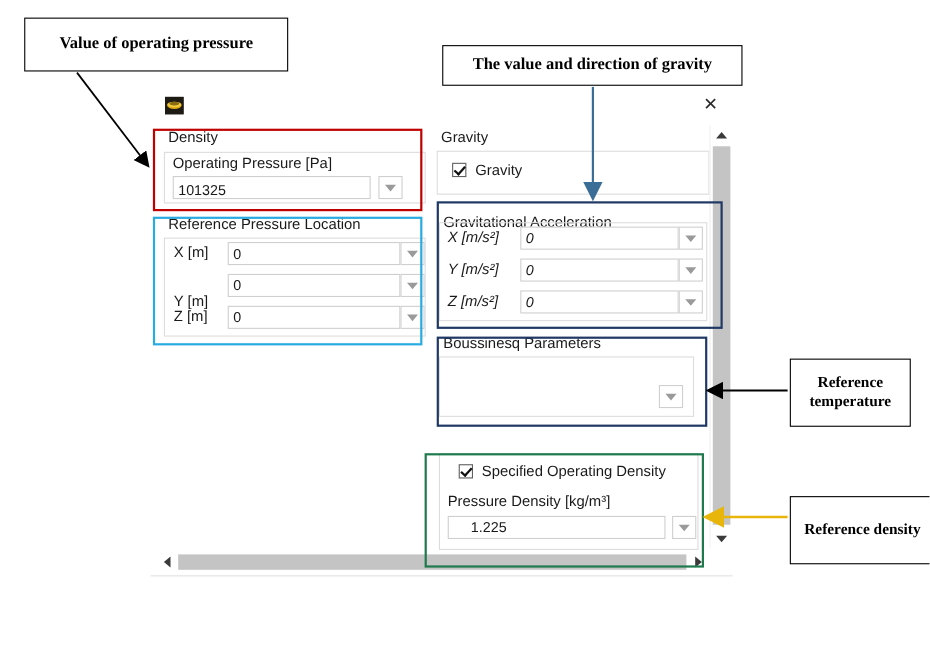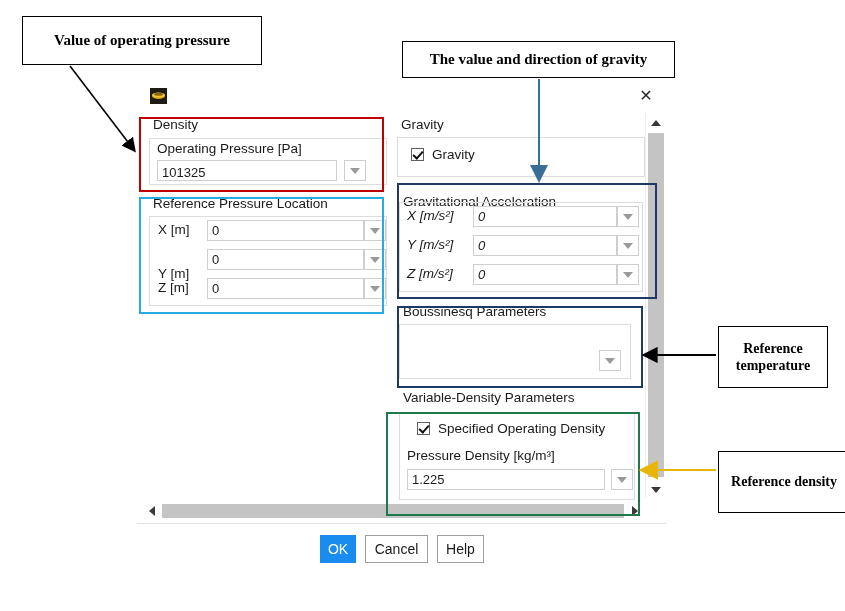--- a/index.html
+++ b/index.html
@@ -316,29 +316,28 @@
           <div class="group-title" style="left:4px;top:0px;">Boussinesq Parameters</div>
           <div class="group-body" style="top:20px;">
             <div style="position:absolute;left:2px;top:0;width:232px;height:55px;border:1px solid #dcdcdc;box-sizing:border-box;"></div>
             <div class="spin" style="left:202px;top:26px;">
               <span class="caret-dn"></span>
             </div>
           </div>
         </div>
 
         <div class="group" style="left:2px;top:278px;width:240px;height:110px;border:none;">
-          <div class="group-title" style="left:4px;top:0px;">Variable-Density Parameters</div>
           <div class="group-body" style="top:22px;">
             <div style="position:absolute;left:2px;top:0;width:236px;height:88px;border:1px solid #dcdcdc;box-sizing:border-box;"></div>
             <div class="chk-row" style="left:20px;top:9px;justify-content:center;">
               <span class="chk checked"></span>
               <span class="chk-lbl">Specified Operating Density</span>
             </div>
             <div class="field-label" style="position:absolute;left:10px;top:36px;">Pressure Density [kg/m³]</div>
-            <div class="txtbox" style="left:10px;top:57px;width:198px;">
+            <div class="txtbox" style="left:10px;top:57px;width:198px;padding-left:16px;">
               <span>1.225</span>
             </div>
             <div class="spin" style="left:214px;top:57px;">
               <span class="caret-dn"></span>
             </div>
           </div>
         </div>
 
       </div>
     </div>
@@ -358,25 +357,20 @@
           <span class="tri-lt"></span>
         </div>
       <div class="hthumb"></div>
       <div class="arrow-rt">
           <span class="tri-rt"></span>
         </div>
     </div>
 
     <div class="dlg-divider"></div>
 
-    <div class="btnbar">
-      <div class="btn" id="btn-ok">OK</div>
-      <div class="btn" id="btn-cancel">Cancel</div>
-      <div class="btn" id="btn-help">Help</div>
-    </div>
 
   </div>
 
   <div class="hl" id="hl-pressure"></div>
   <div class="hl" id="hl-refloc"></div>
   <div class="hl" id="hl-gravacc"></div>
   <div class="hl" id="hl-bouss"></div>
   <div class="hl" id="hl-density"></div>
 
   <svg class="arrows">

